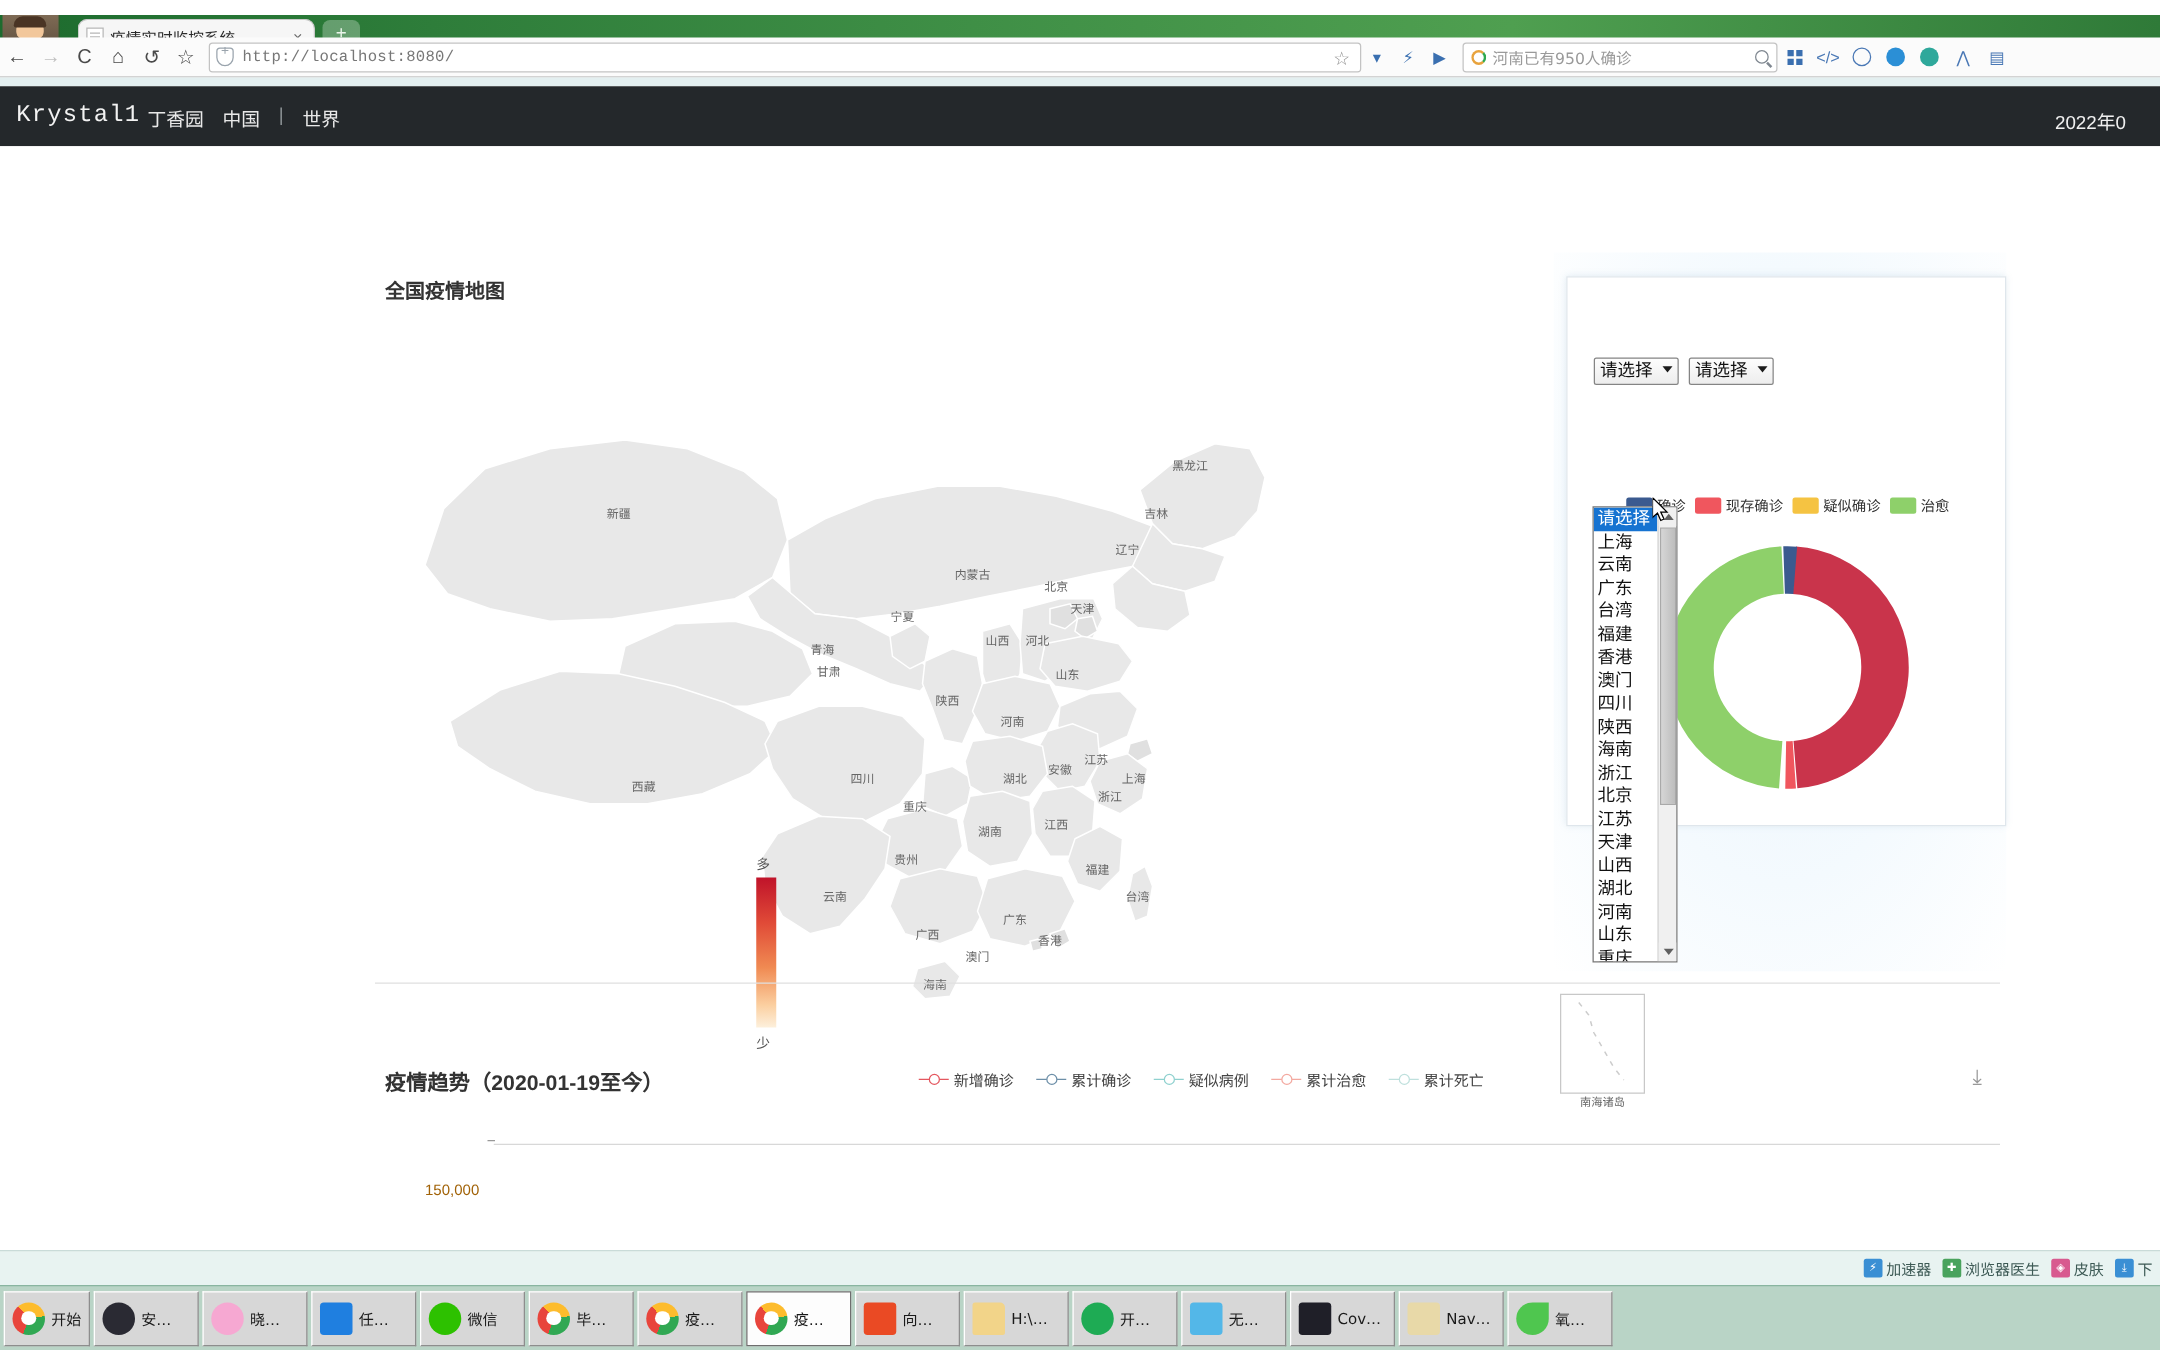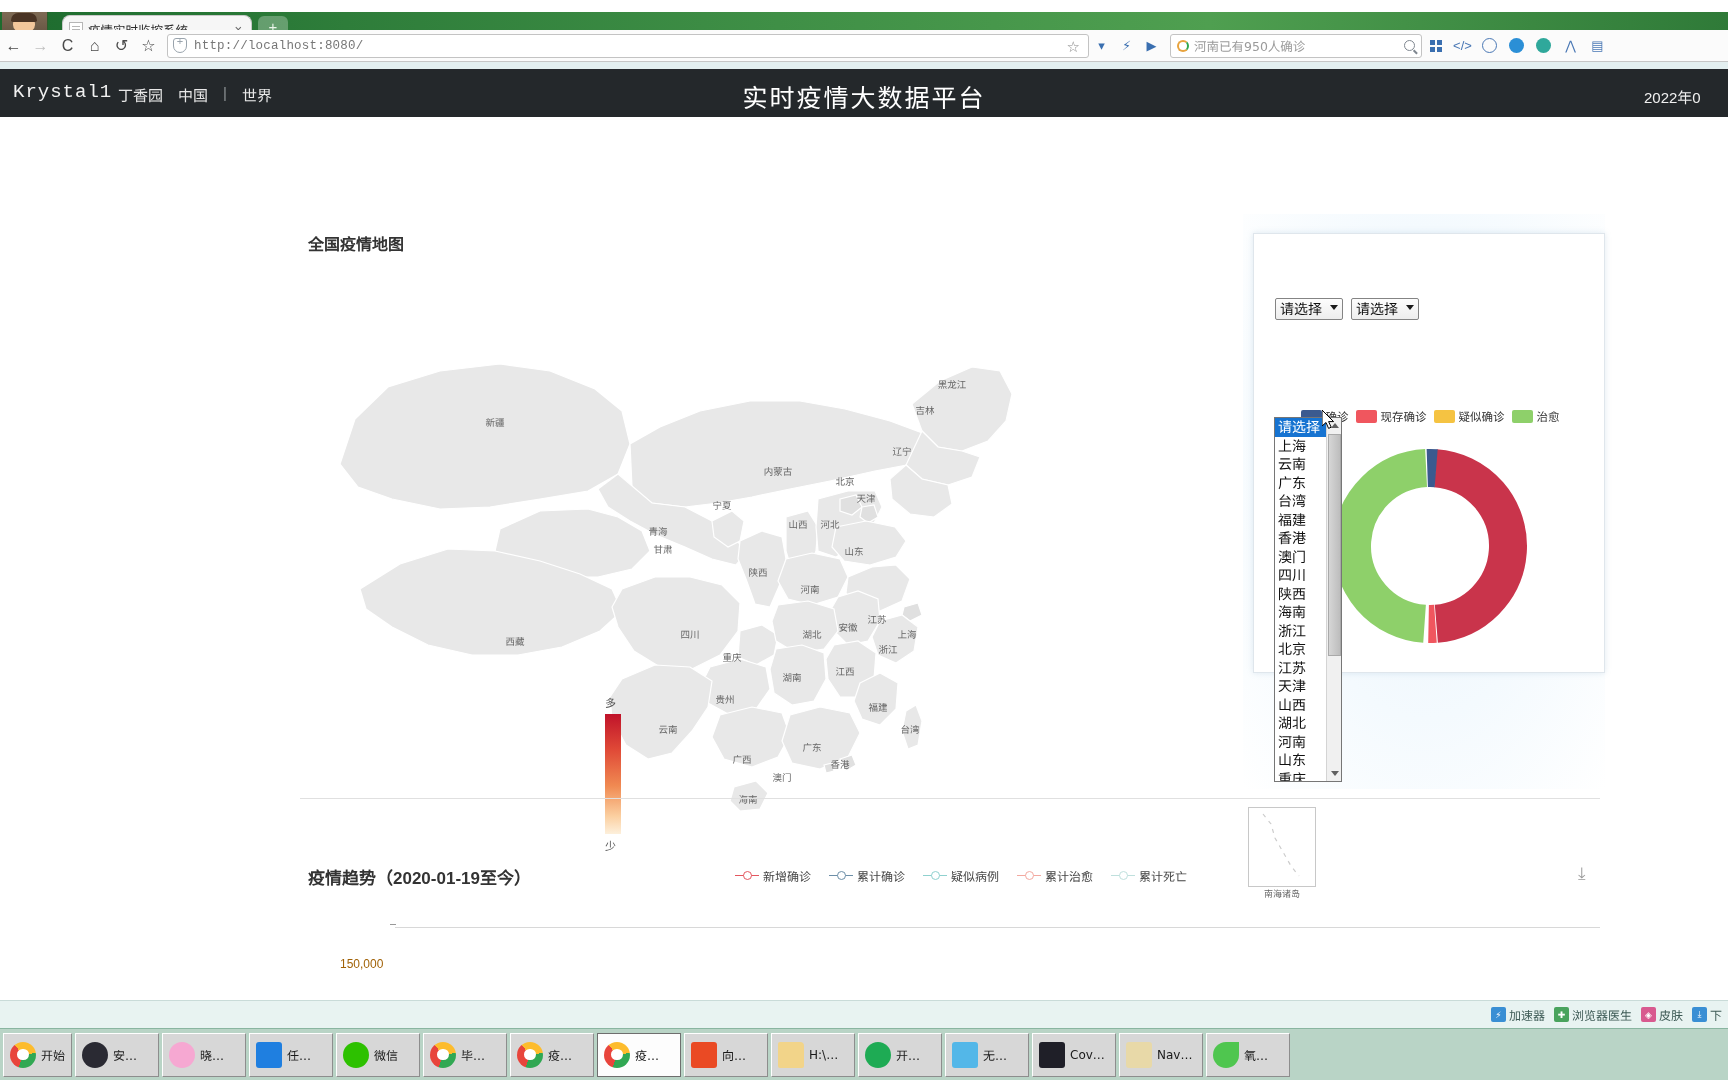--- a/index.html
+++ b/index.html
@@ -165,21 +165,21 @@
     pointer-events: none;
   }
   .header-date {
     position: absolute; right: 0px; top: 17px; font-size: 15px; color: #f0f0f0;
     white-space: nowrap; overflow: hidden; width: 84px;
   }
 
   
   .content {
     position: absolute; top: 117px; left: 0; width: 1728px; height: 885px;
-    background: #fff; overflow: hidden; margin-top: 12px;
+    background: #fff; overflow: hidden;
   }
   .map-title {
     position: absolute; left: 308px; top: 102px;
     font-size: 16px; font-weight: bold; color: #333;
   }
   .map-wrap {
     position: absolute; left: 300px; top: 130px; width: 830px; height: 600px;
   }
   .map-wrap svg { display: block; }
   .map-label {
@@ -445,21 +445,20 @@
   <div class="thin-gap"></div>
 
   <div class="site-header">
     <div class="brand">Krystal1</div>
     <div class="nav-links">
       <span>丁香园</span>
       <span>中国</span>
       <span class="sep">|</span>
       <span>世界</span>
     </div>
-    <div class="header-title">实时疫情大数据平台</div>
     <div class="header-date">2022年0</div>
   </div>
 
   <div class="content">
 
     <div class="map-title">全国疫情地图</div>
 
     <div class="map-wrap">
       <svg width="830" height="600" viewBox="0 0 830 600">
         <g fill="#e8e8e8" stroke="#ffffff" stroke-width="1.2">
@@ -529,21 +528,21 @@
           <path d="M524,506 L532,504 L534,512 L526,514 Z" fill="#e0e0e0"></path>
 
           <path d="M434,528 L456,522 L468,534 L460,550 L440,552 L430,542 Z"></path>
 
           <path d="M606,452 L616,446 L622,462 L618,486 L608,490 L602,472 Z"></path>
         </g>
       </svg>
 
       <div>
         <span class="map-label" style="left:652px;top:125px">黑龙江</span>
-        <span class="map-label" style="left:625px;top:151px">吉林</span>
+        <span class="map-label" style="left:625px;top:163px">吉林</span>
         <span class="map-label" style="left:602px;top:192px">辽宁</span>
         <span class="map-label" style="left:478px;top:212px">内蒙古</span>
         <span class="map-label" style="left:195px;top:163px">新疆</span>
         <span class="map-label" style="left:545px;top:222px">北京</span>
         <span class="map-label" style="left:566px;top:239px">天津</span>
         <span class="map-label" style="left:422px;top:246px">宁夏</span>
         <span class="map-label" style="left:530px;top:265px">河北</span>
         <span class="map-label" style="left:498px;top:265px">山西</span>
         <span class="map-label" style="left:554px;top:292px">山东</span>
         <span class="map-label" style="left:358px;top:272px">青海</span>

